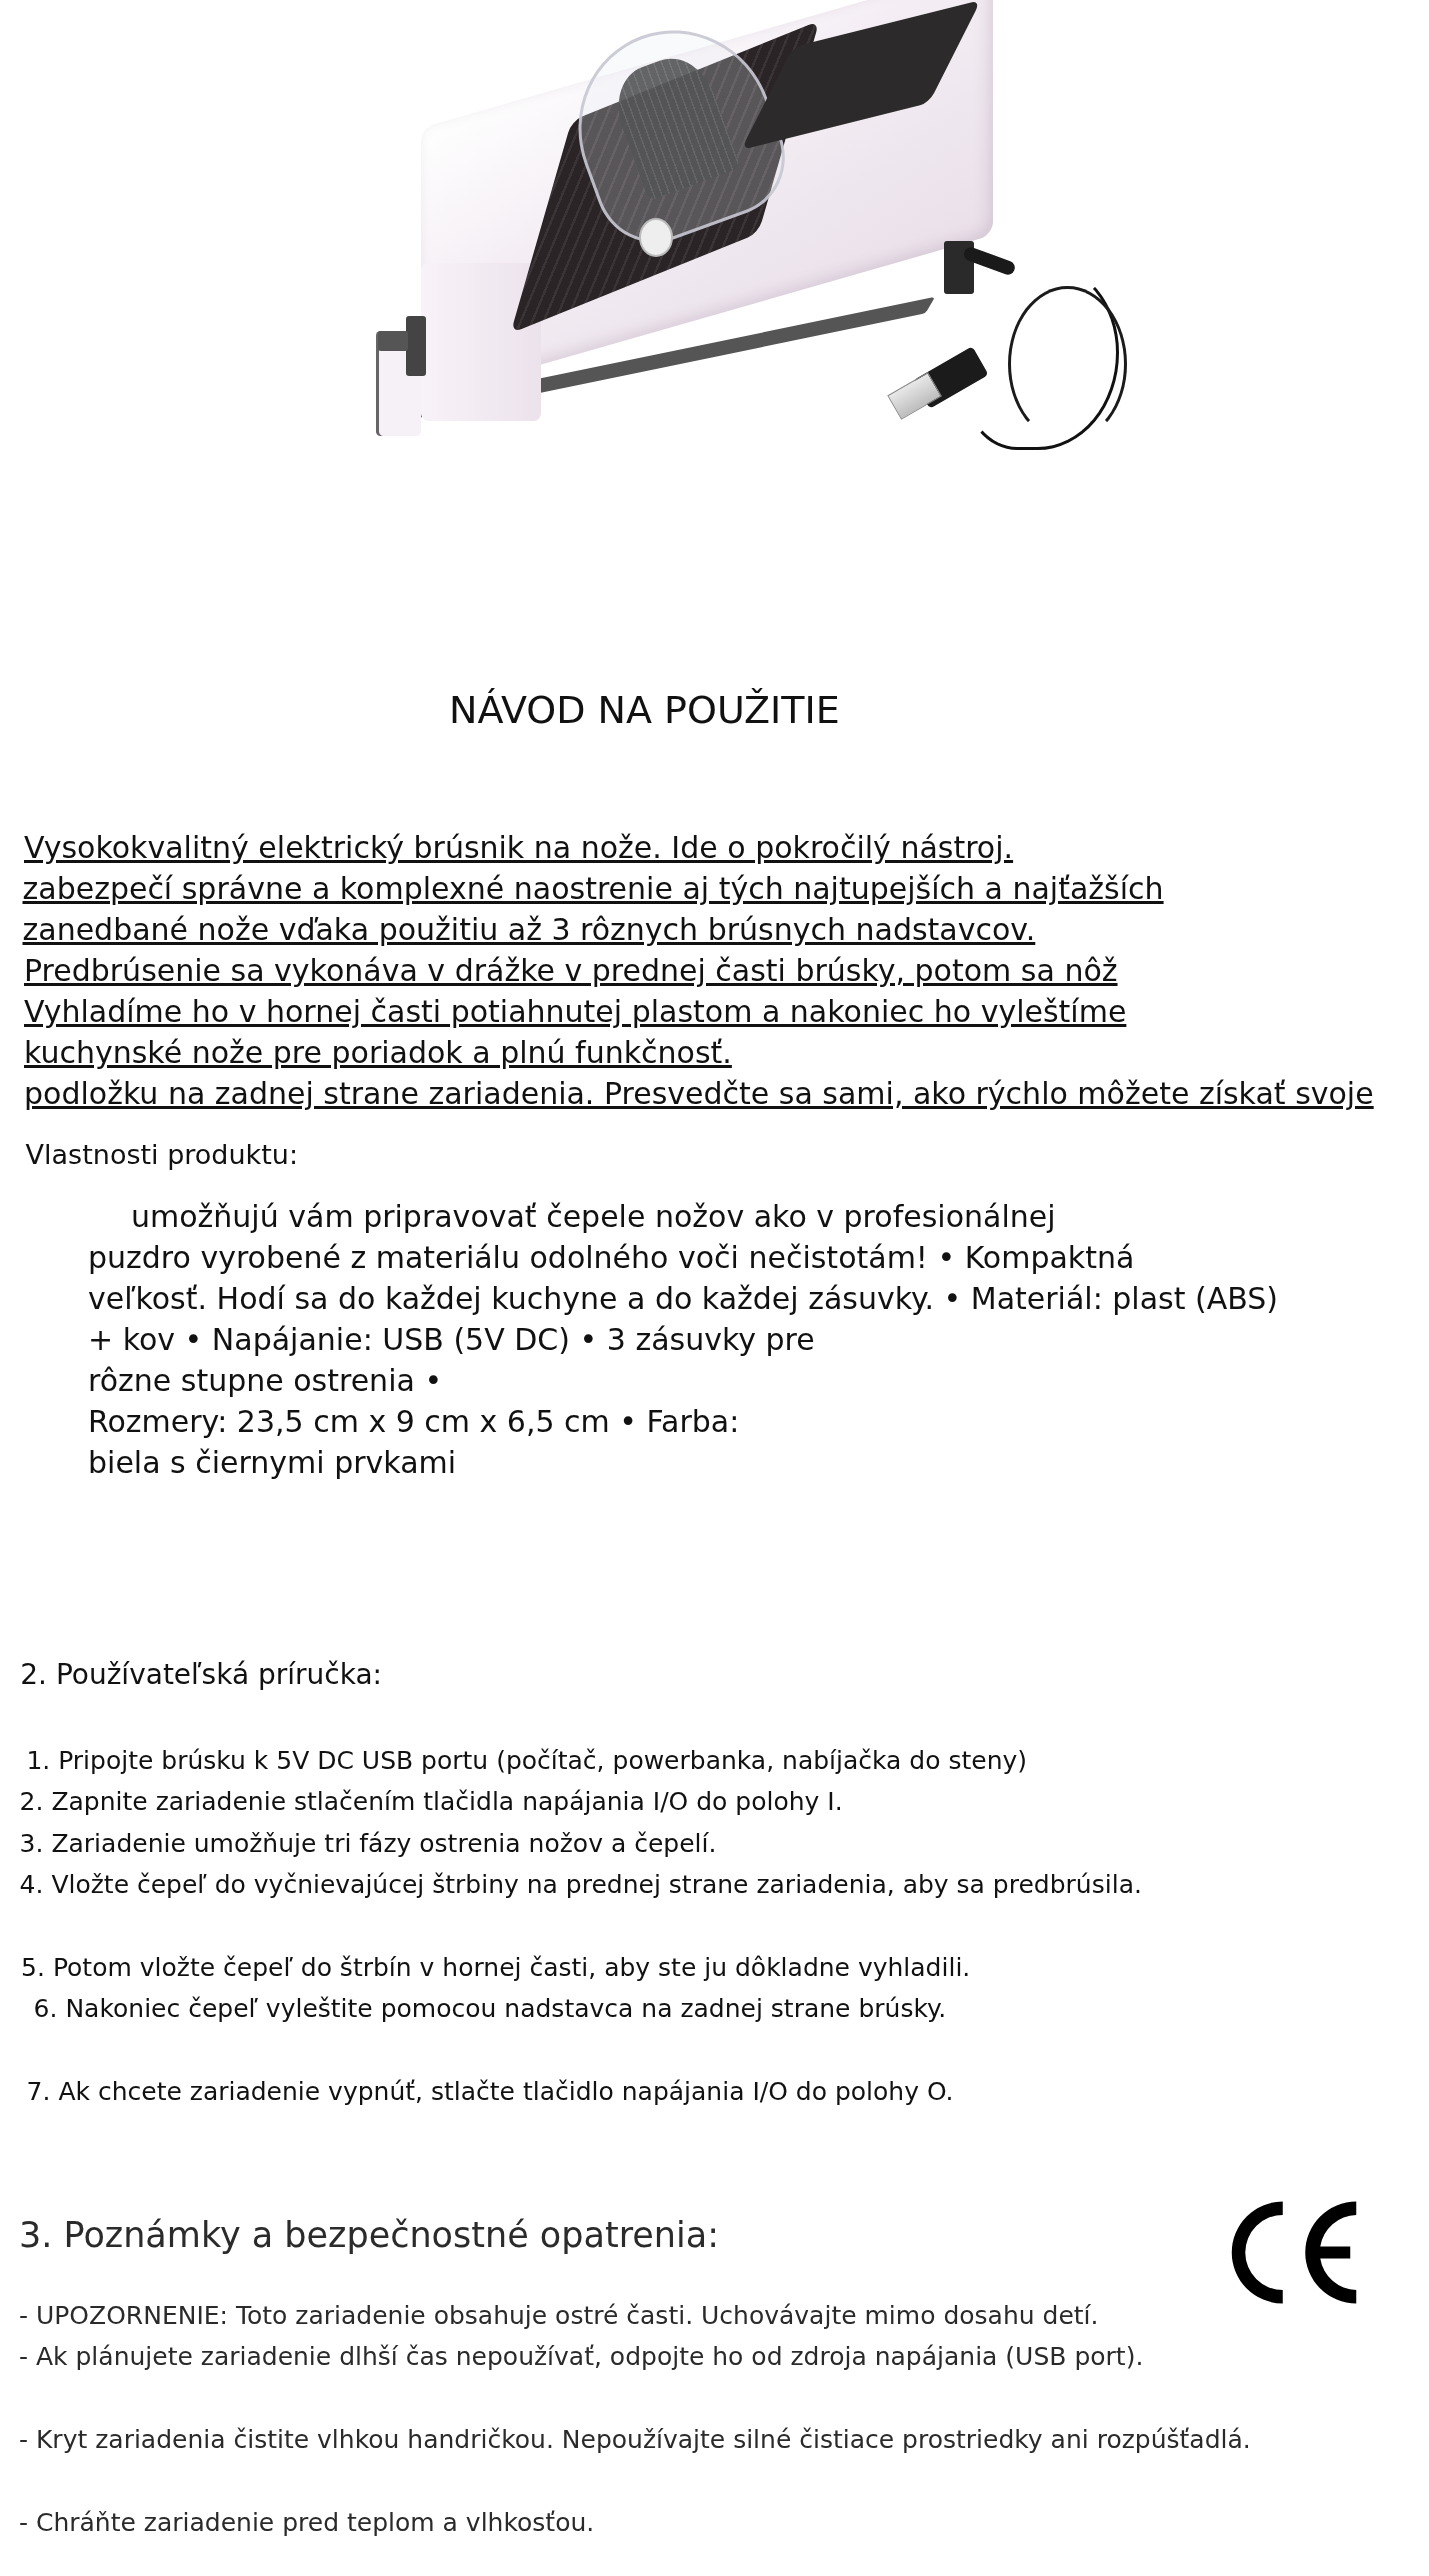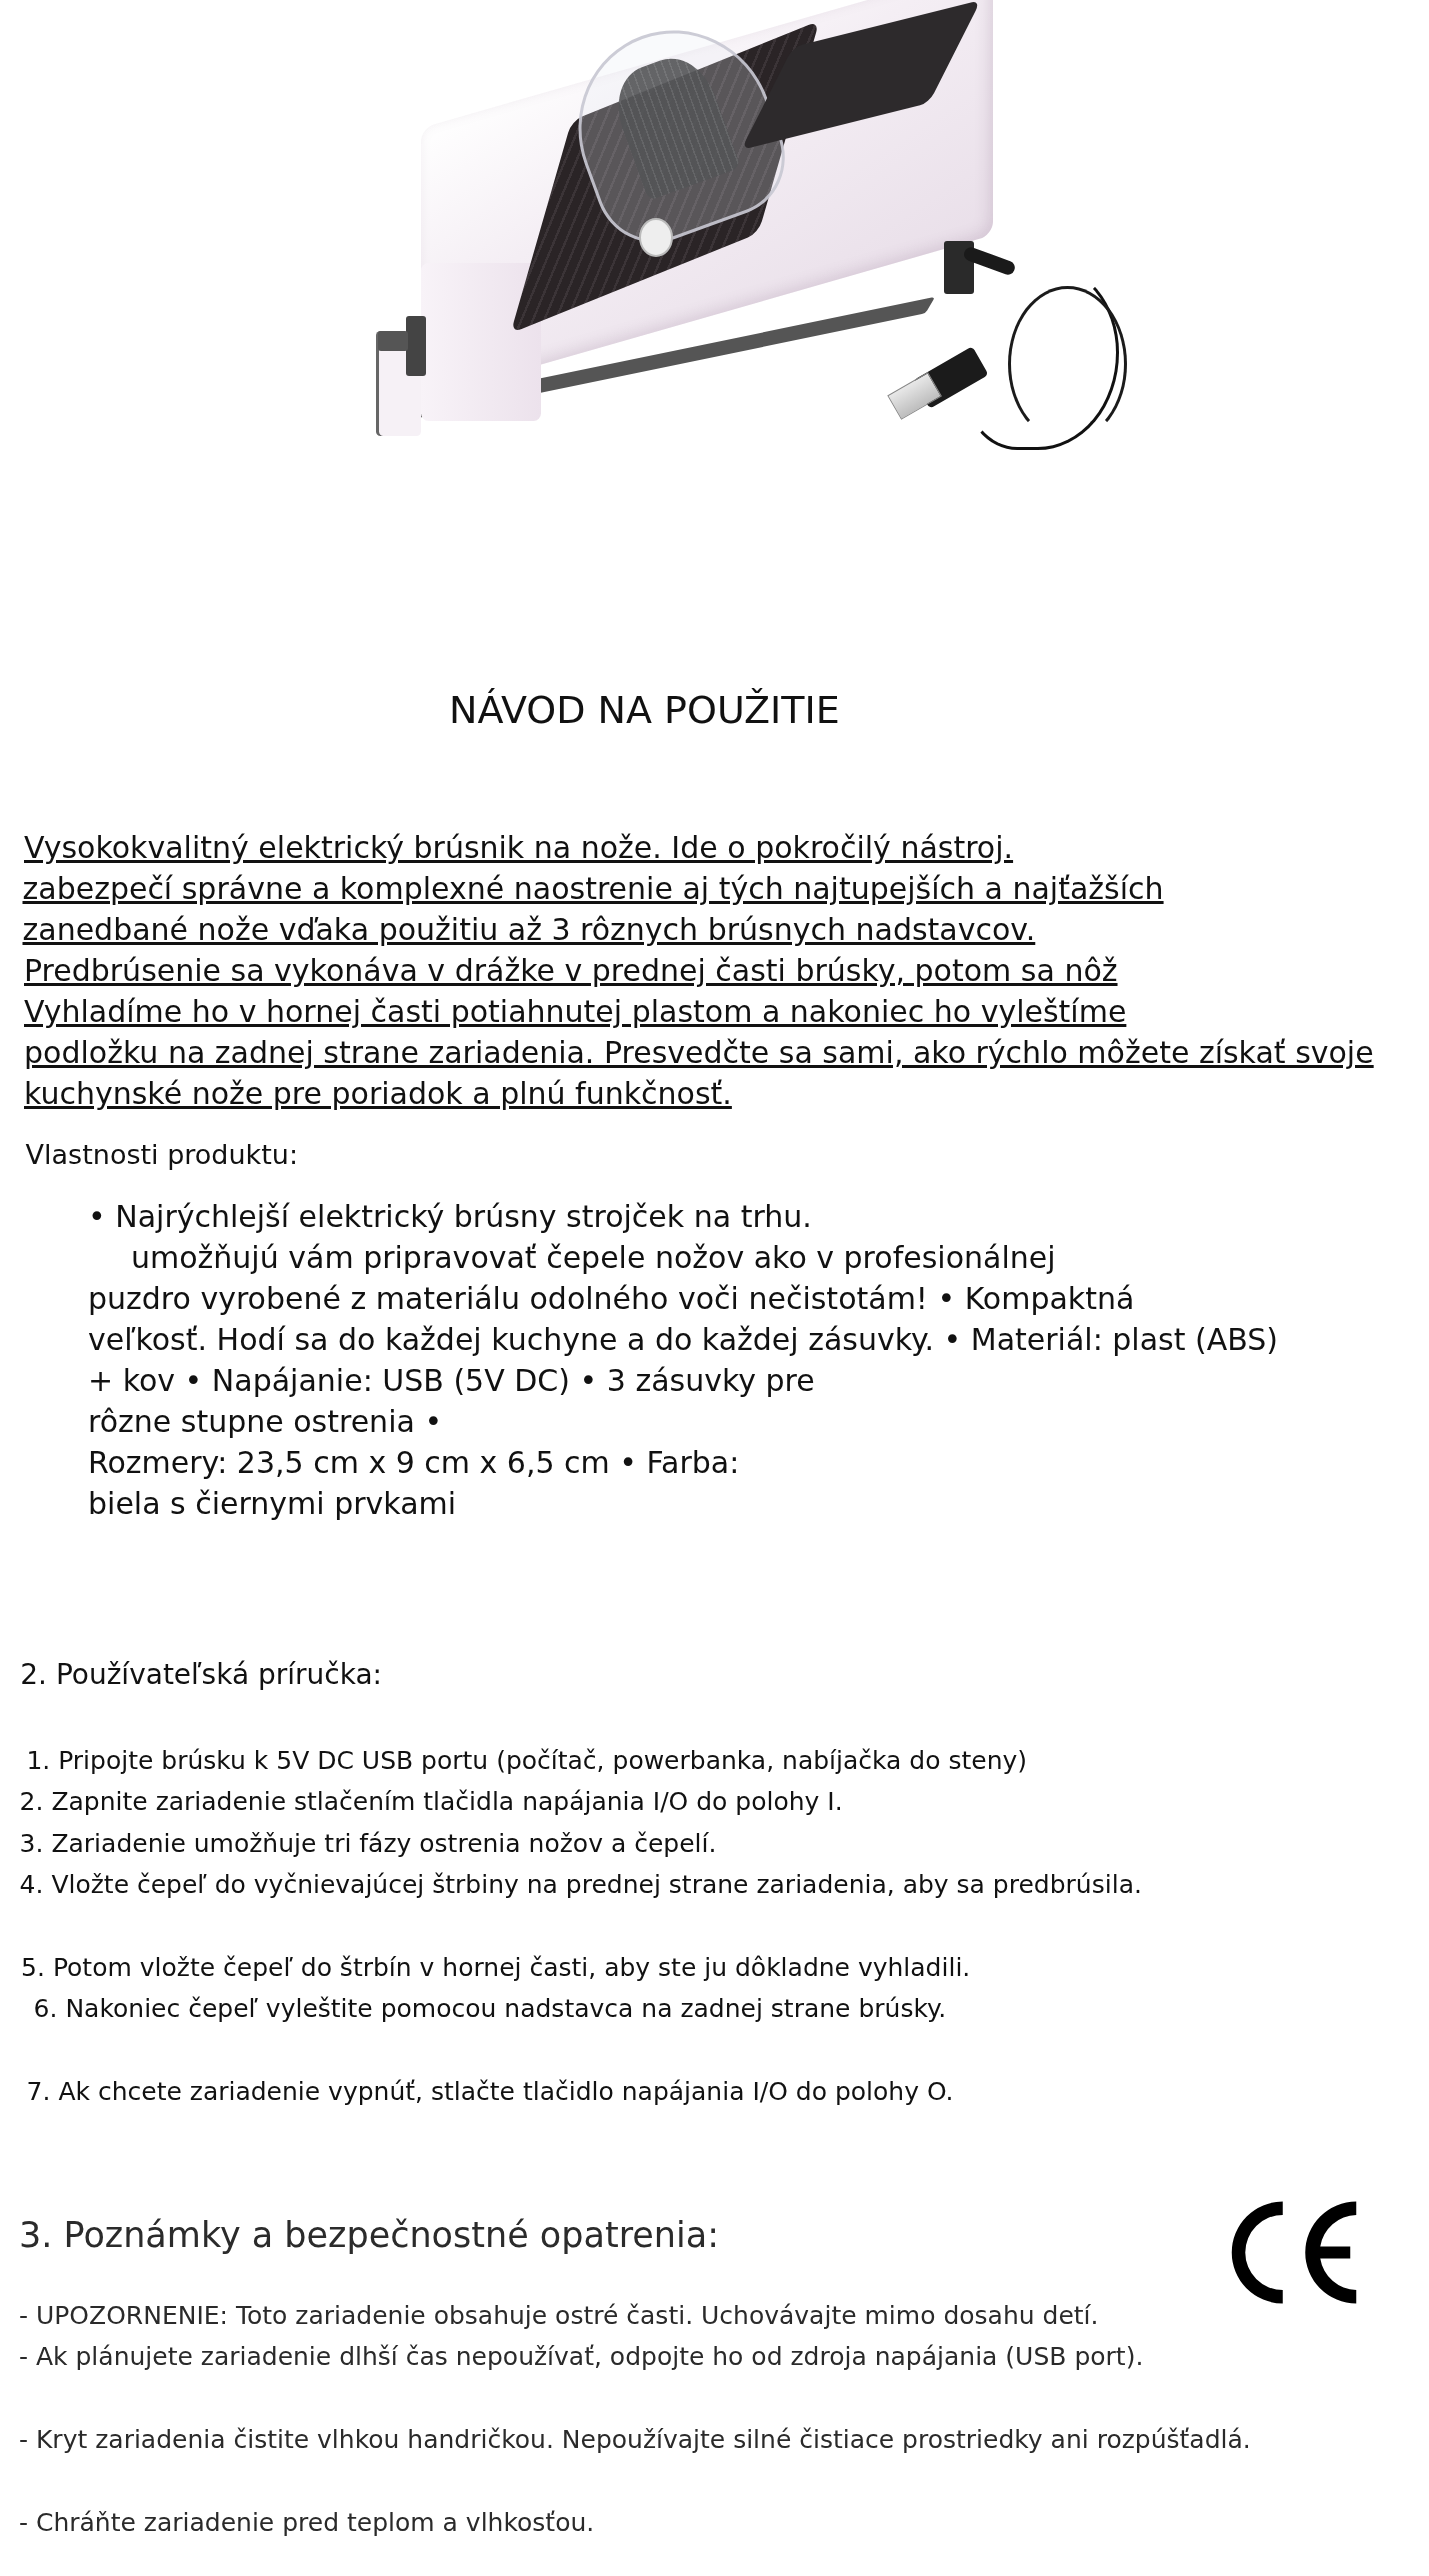--- a/index.html
+++ b/index.html
@@ -87,27 +87,26 @@
 </div>
 
 <div class="abs title">NÁVOD NA POUŽITIE</div>
 
 <div class="abs intro">
   <div>Vysokokvalitný elektrický brúsnik na nože. Ide o pokročilý nástroj.</div>
   <div style="margin-left:-1.5px">zabezpečí správne a komplexné naostrenie aj tých najtupejších a najťažších</div>
   <div style="margin-left:-1.5px">zanedbané nože vďaka použitiu až 3 rôznych brúsnych nadstavcov.</div>
   <div>Predbrúsenie sa vykonáva v drážke v prednej časti brúsky, potom sa nôž</div>
   <div>Vyhladíme ho v hornej časti potiahnutej plastom a nakoniec ho vyleštíme</div>
+  <div>kuchynské nože pre poriadok a plnú funkčnosť.</div>
   <div>podložku na zadnej strane zariadenia. Presvedčte sa sami, ako rýchlo môžete získať svoje</div>
-  <div>kuchynské nože pre poriadok a plnú funkčnosť.</div>
 </div>
 
 <div class="abs features-h">Vlastnosti produktu:</div>
 <div class="abs features">
-  <div>• Najrýchlejší elektrický brúsny strojček na trhu.</div>
   <div class="indent">umožňujú vám pripravovať čepele nožov ako v profesionálnej</div>
   <div>puzdro vyrobené z materiálu odolného voči nečistotám! • Kompaktná</div>
   <div>veľkosť. Hodí sa do každej kuchyne a do každej zásuvky. • Materiál: plast (ABS)</div>
   <div>+ kov • Napájanie: USB (5V DC) • 3 zásuvky pre</div>
   <div>rôzne stupne ostrenia •</div>
   <div>Rozmery: 23,5 cm x 9 cm x 6,5 cm • Farba:</div>
   <div>biela s čiernymi prvkami</div>
 </div>
 
 <div class="abs guide-h">2. Používateľská príručka:</div>

